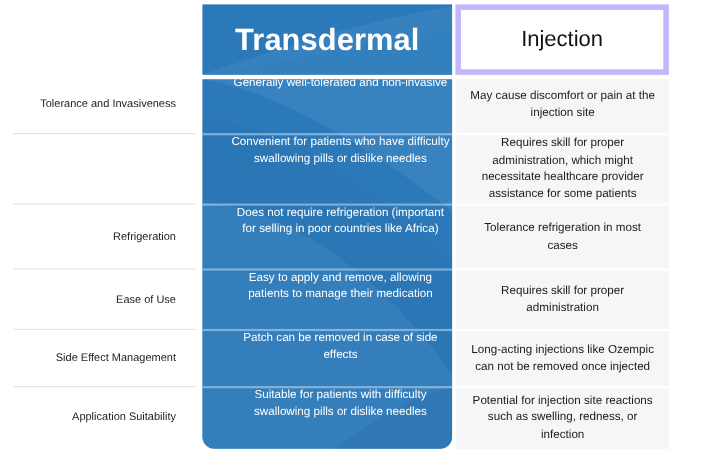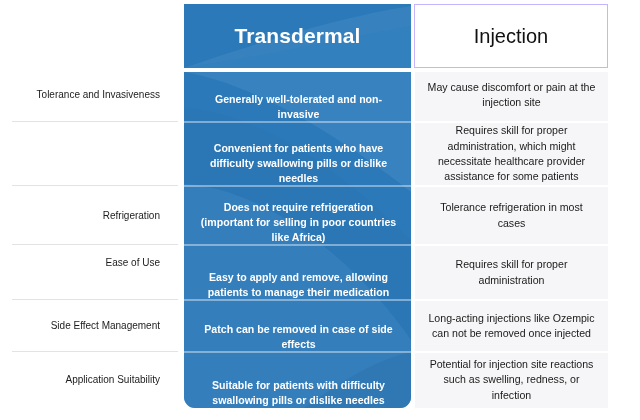--- a/index.html
+++ b/index.html
@@ -78,39 +78,39 @@
   .hdr-title-blue {
     position: absolute;
     left: 0;
     top: 0;
     width: 100%;
     height: 100%;
     display: flex;
     align-items: center;
     justify-content: center;
     color: #ffffff;
-    font-size: 21px;
+    font-size: 28px;
     font-weight: bold;
     letter-spacing: 0.1px;
     z-index: 5;
     border-radius: 13px;
   }
   .blue-cell {
     position: absolute;
-    left: 1px;
-    width: 227px;
-    display: flex;
-    align-items: flex-end;
+    left: 12px;
+    width: 227px;
+    display: flex;
+    align-items: flex-start;
     justify-content: center;
     text-align: center;
     box-sizing: border-box;
     padding: 0 13px;
     color: #ffffff;
     font-size: 10.6px;
-    font-weight: bold;
+    font-weight: normal;
     line-height: 1.42;
     z-index: 5;
   }
   .blue-divider {
     position: absolute;
     left: 0;
     width: 227px;
     height: 1.5px;
     background: rgba(255,255,255,0.40);
     z-index: 4;
@@ -125,21 +125,21 @@
     height: 336px;
     background: #f6f6f8;
   }
   #gray-header {
     position: absolute;
     left: 414px;
     top: 4px;
     width: 194px;
     height: 64px;
     background: #ffffff;
-    border: 1px solid #c4b5fd;
+    border: 5px solid #c4b5fd;
     box-sizing: border-box;
   }
   .hdr-title-gray {
     width: 100%;
     height: 100%;
     display: flex;
     align-items: center;
     justify-content: center;
     color: #111111;
     font-size: 20px;
@@ -178,21 +178,21 @@
     </div>
     <div class="label-divider" style="top:121px;"></div>
 
     <div class="label-divider" style="top:185px;"></div>
 
     <div class="label-cell" style="top:186px;height:59px;">
       <span>Refrigeration</span>
     </div>
     <div class="label-divider" style="top:244px;"></div>
 
-    <div class="label-cell" style="top:235px;height:55px;">
+    <div class="label-cell" style="top:245px;height:55px;">
       <span>Ease of Use</span>
     </div>
     <div class="label-divider" style="top:299px;"></div>
 
     <div class="label-cell" style="top:300px;height:52px;align-items:center;">
       <span>Side Effect Management</span>
     </div>
     <div class="label-divider" style="top:351px;"></div>
 
     <div class="label-cell" style="top:352px;height:56px;">

